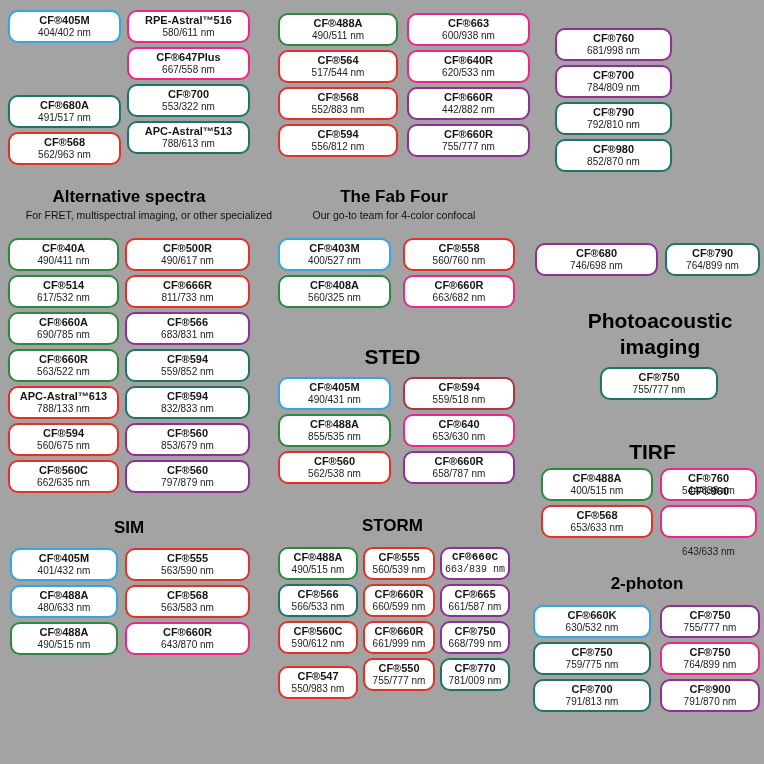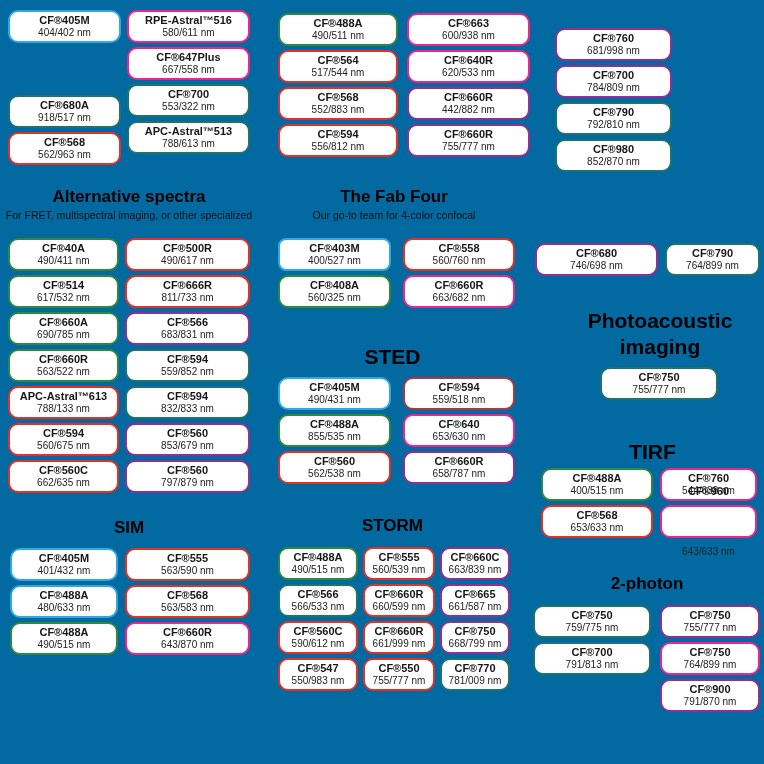--- a/index.html
+++ b/index.html
@@ -1,16 +1,16 @@
 <!DOCTYPE html>
 <html><head>
 <meta charset="utf-8">
 <style>
   html,body { margin:0; padding:0; background:#ffffff; font-family:"Liberation Sans",sans-serif; }
-  #canvas { position:relative; width:764px; height:764px; background:#0369a1; overflow:hidden; }
+  #canvas { position:relative; width:764px; height:764px; background:#a3a3a3; overflow:hidden; }
   .col { position:absolute; display:flex; flex-direction:column; gap:4px; }
   .pill {
     box-sizing:border-box; height:33px; background:#fff;
     border:2px solid #888; border-radius:10px;
     display:flex; flex-direction:column; align-items:center; justify-content:center;
     line-height:1.2; box-shadow:0 0 0 0.5px rgba(0,0,0,0.02);
   }
   .pill-name { font-weight:bold; font-size:11px; color:#161616; white-space:nowrap; }
   .pill-exem { font-size:10px; color:#222; white-space:nowrap; }
   .sec-title { position:absolute; text-align:center; font-weight:bold; color:#000; }
@@ -23,21 +23,21 @@
 
 <div id="canvas">
 
   <div class="col" style="left:8px;   top:10px; width:113px;">
       <div class="pill" style="border-color: rgb(49, 168, 224);">
     <div class="pill-name">CF®405M</div>
     <div class="pill-exem">404/402 nm</div>
   </div>
       <div class="pill" style="border-color: rgb(30, 116, 104); margin-top: 48px;">
     <div class="pill-name">CF®680A</div>
-    <div class="pill-exem">918/517 nm</div>
+    <div class="pill-exem">491/517 nm</div>
   </div>
       <div class="pill" style="border-color: rgb(225, 50, 42);">
     <div class="pill-name">CF®568</div>
     <div class="pill-exem">562/963 nm</div>
   </div>
     </div>
   <div class="col" style="left:127px; top:10px; width:123px;">
       <div class="pill" style="border-color: rgb(236, 38, 140);">
     <div class="pill-name">RPE-Astral™516</div>
     <div class="pill-exem">580/611 nm</div>
@@ -104,21 +104,21 @@
     <div class="pill-name">CF®790</div>
     <div class="pill-exem">792/810 nm</div>
   </div>
       <div class="pill" style="border-color: rgb(30, 116, 104);">
     <div class="pill-name">CF®980</div>
     <div class="pill-exem">852/870 nm</div>
   </div>
     </div>
 
   <div class="sec-title t-big" style="left:0; top:187px; width:258px;">Alternative spectra</div>
-  <div class="sec-sub" style="left:0; top:209px; width:258px;">For FRET, multispectral imaging, or other specialized</div>
+  <div class="sec-sub" style="left:0; top:209px; width:258px;padding-left:20px;">For FRET, multispectral imaging, or other specialized</div>
   <div class="col" style="left:8px;   top:238px; width:111px;">
       <div class="pill" style="border-color: rgb(44, 138, 62);">
     <div class="pill-name">CF®40A</div>
     <div class="pill-exem">490/411 nm</div>
   </div>
       <div class="pill" style="border-color: rgb(44, 138, 62);">
     <div class="pill-name">CF®514</div>
     <div class="pill-exem">617/532 nm</div>
   </div>
       <div class="pill" style="border-color: rgb(44, 138, 62);">
@@ -140,21 +140,21 @@
       <div class="pill" style="border-color: rgb(225, 50, 42);">
     <div class="pill-name">CF®560C</div>
     <div class="pill-exem">662/635 nm</div>
   </div>
     </div>
   <div class="col" style="left:125px; top:238px; width:125px;">
       <div class="pill" style="border-color: rgb(225, 50, 42);">
     <div class="pill-name">CF®500R</div>
     <div class="pill-exem">490/617 nm</div>
   </div>
-      <div class="pill" style="border-color: rgb(225, 50, 42); border-radius: 11px;">
+      <div class="pill" style="border-color: rgb(225, 50, 42);">
     <div class="pill-name">CF®666R</div>
     <div class="pill-exem">811/733 nm</div>
   </div>
       <div class="pill" style="border-color: rgb(142, 48, 150);">
     <div class="pill-name">CF®566</div>
     <div class="pill-exem">683/831 nm</div>
   </div>
       <div class="pill" style="border-color: rgb(30, 116, 104);">
     <div class="pill-name">CF®594</div>
     <div class="pill-exem">559/852 nm</div>
@@ -169,21 +169,21 @@
   </div>
       <div class="pill" style="border-color: rgb(142, 48, 150);">
     <div class="pill-name">CF®560</div>
     <div class="pill-exem">797/879 nm</div>
   </div>
     </div>
 
   <div class="sec-title t-big" style="left:270px; top:187px; width:248px;">The Fab Four</div>
   <div class="sec-sub" style="left:270px; top:209px; width:248px;">Our go-to team for 4-color confocal</div>
   <div class="col" style="left:278px; top:238px; width:113px;">
-      <div class="pill" style="border-color: rgb(49, 168, 224); border-radius: 8px;">
+      <div class="pill" style="border-color: rgb(49, 168, 224);">
     <div class="pill-name">CF®403M</div>
     <div class="pill-exem">400/527 nm</div>
   </div>
       <div class="pill" style="border-color: rgb(44, 138, 62);">
     <div class="pill-name">CF®408A</div>
     <div class="pill-exem">560/325 nm</div>
   </div>
     </div>
   <div class="col" style="left:403px; top:238px; width:112px;">
       <div class="pill" style="border-color: rgb(225, 50, 42);">
@@ -306,21 +306,21 @@
     <div class="pill-exem">490/515 nm</div>
   </div>
       <div class="pill" style="border-color: rgb(30, 116, 104);">
     <div class="pill-name">CF®566</div>
     <div class="pill-exem">566/533 nm</div>
   </div>
       <div class="pill" style="border-color: rgb(225, 50, 42);">
     <div class="pill-name">CF®560C</div>
     <div class="pill-exem">590/612 nm</div>
   </div>
-      <div class="pill" style="border-color: rgb(225, 50, 42);">
+      <div class="pill" style="border-color: rgb(225, 50, 42); margin-top: 8px;">
     <div class="pill-name">CF®547</div>
     <div class="pill-exem">550/983 nm</div>
   </div>
     </div>
   <div class="col" style="left:363px; top:547px; width:72px;">
       <div class="pill" style="border-color: rgb(225, 50, 42);">
     <div class="pill-name">CF®555</div>
     <div class="pill-exem">560/539 nm</div>
   </div>
       <div class="pill" style="border-color: rgb(225, 50, 42);">
@@ -330,40 +330,44 @@
       <div class="pill" style="border-color: rgb(225, 50, 42);">
     <div class="pill-name">CF®660R</div>
     <div class="pill-exem">661/999 nm</div>
   </div>
       <div class="pill" style="border-color: rgb(225, 50, 42);">
     <div class="pill-name">CF®550</div>
     <div class="pill-exem">755/777 nm</div>
   </div>
     </div>
   <div class="col" style="left:440px; top:547px; width:70px;">
-      <div class="pill" style="border-color: rgb(142, 48, 150);">
+      <div class="pill" style="border-color: rgb(142, 48, 150); font-family: Liberation Mono, monospace;">
     <div class="pill-name">CF®660C</div>
     <div class="pill-exem">663/839 nm</div>
   </div>
       <div class="pill" style="border-color: rgb(142, 48, 150);">
     <div class="pill-name">CF®665</div>
     <div class="pill-exem">661/587 nm</div>
   </div>
       <div class="pill" style="border-color: rgb(142, 48, 150);">
     <div class="pill-name">CF®750</div>
     <div class="pill-exem">668/799 nm</div>
   </div>
       <div class="pill" style="border-color: rgb(30, 116, 104);">
     <div class="pill-name">CF®770</div>
     <div class="pill-exem">781/009 nm</div>
   </div>
     </div>
 
   <div class="sec-title t-big" style="left:537px; top:574px; width:220px;">2-photon</div>
   <div class="col" style="left:533px; top:605px; width:118px;">
+      <div class="pill" style="border-color: rgb(49, 168, 224);">
+    <div class="pill-name">CF®660K</div>
+    <div class="pill-exem">630/532 nm</div>
+  </div>
       <div class="pill" style="border-color: rgb(30, 116, 104);">
     <div class="pill-name">CF®750</div>
     <div class="pill-exem">759/775 nm</div>
   </div>
       <div class="pill" style="border-color: rgb(30, 116, 104);">
     <div class="pill-name">CF®700</div>
     <div class="pill-exem">791/813 nm</div>
   </div>
     </div>
   <div class="col" style="left:660px; top:605px; width:100px;">

